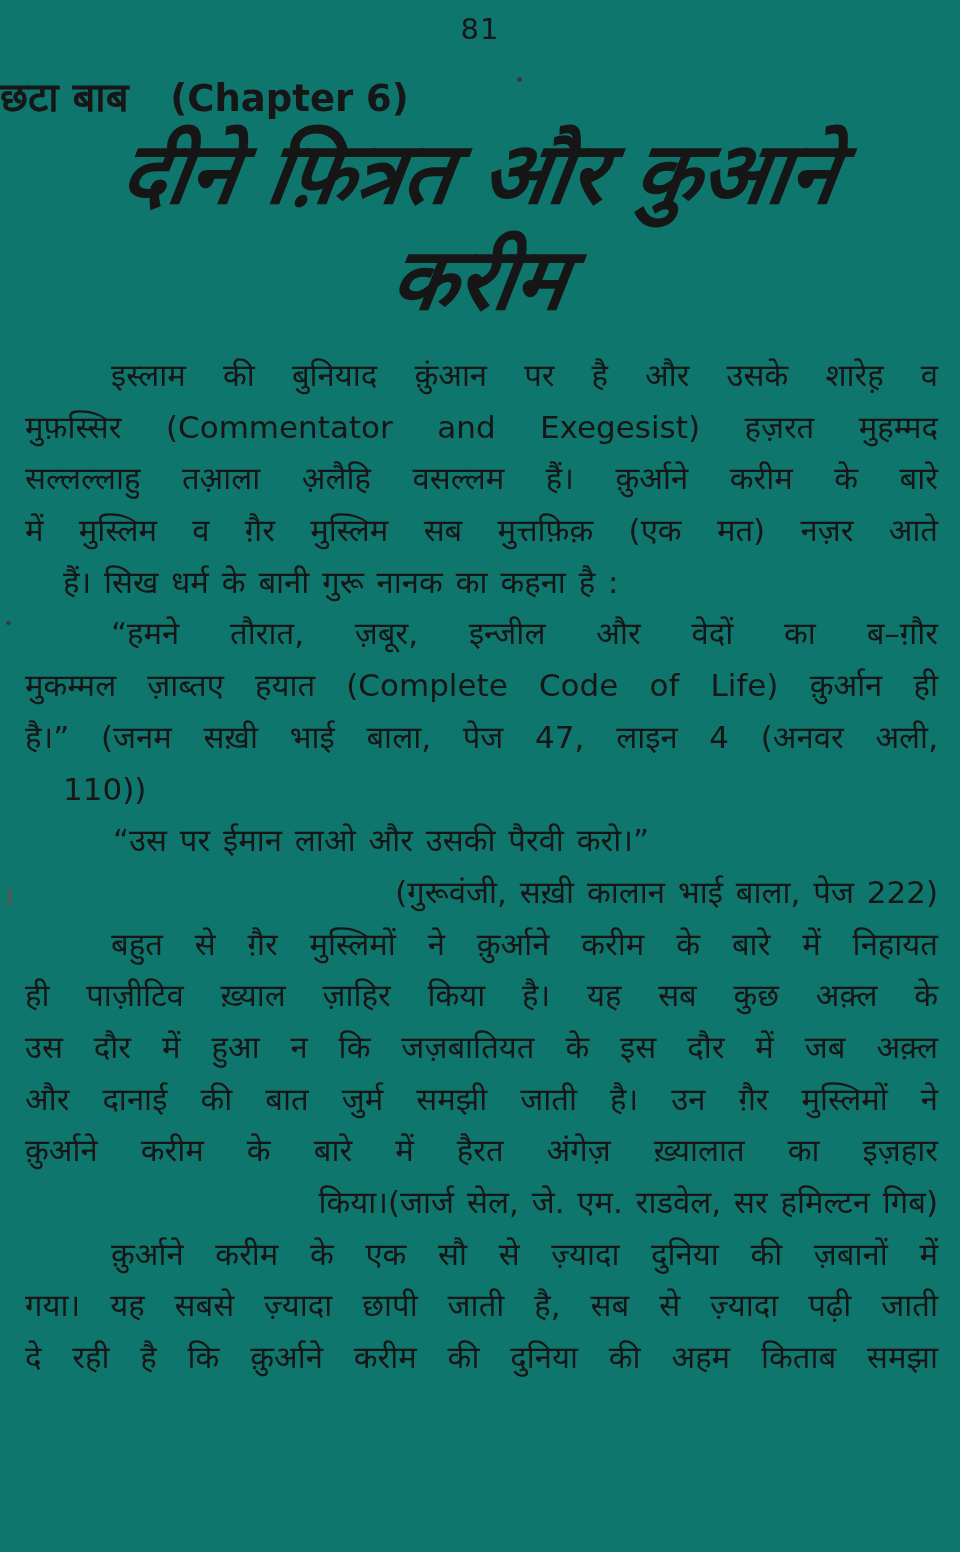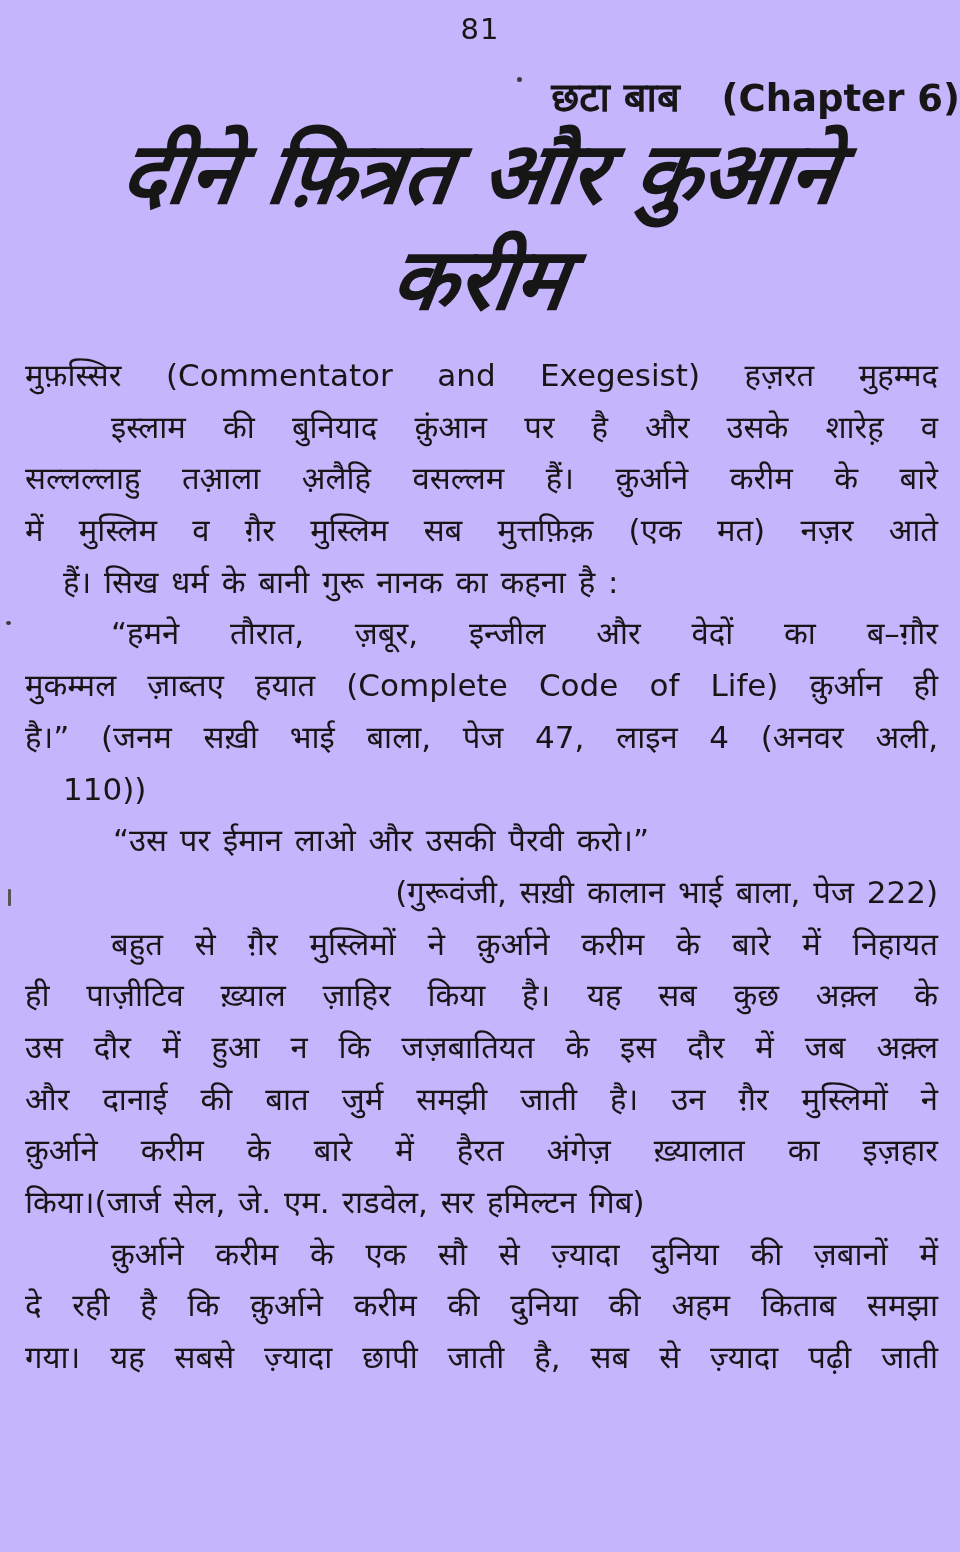--- a/index.html
+++ b/index.html
@@ -1,31 +1,31 @@
 <!DOCTYPE html>
 <html><head>
 <meta charset="utf-8">
 <style>
   html,body{margin:0;padding:0;background:#e8e8e8;}
   .page{
     position:relative;
     width:960px;height:1552px;
     margin:0 auto;
-    background:#c4b5fd;
+    background:#0f766e;
     color:#161616;
     font-family:"DejaVu Sans","Liberation Sans",sans-serif;
     overflow:hidden;
   }
   .page-number{
     position:absolute;top:12px;left:0;width:100%;
     text-align:center;font-size:29px;letter-spacing:1px;
   }
   .chapter-heading{
     position:absolute;top:68px;left:0;width:100%;
-    text-align:right;font-size:40px;font-weight:700;
+    text-align:left;font-size:40px;font-weight:700;
     white-space:nowrap;
   }
   .chapter-heading .latin{font-weight:600;font-size:37px;}
   .main-title{
     position:absolute;top:120px;left:0;width:100%;
     text-align:center;
     font-size:86px;line-height:106px;
     font-weight:700;font-style:italic;
   }
   .main-title .tline{display:block;transform:skewX(-8deg);}
@@ -37,21 +37,21 @@
   .ln{
     display:block;
     line-height:51.7px;height:51.7px;
     text-align:justify;text-align-last:justify;
     white-space:normal;overflow:visible;
   }
   .ln.al-left{text-align:left;text-align-last:left;margin-left:38px;}
   .ln.al-right{text-align:right;text-align-last:right;}
   .ln.ind{text-indent:86px;}
   .ln.ind-sm{text-indent:50px;}
-  .ln.split{display:flex;justify-content:flex-start;text-align:left;text-align-last:left;}
+  .ln.split{display:flex;justify-content:flex-end;text-align:left;text-align-last:left;}
   .speck{position:absolute;background:#3a3a3a;border-radius:50%;}
   .speck.dot1{left:517px;top:77px;width:5px;height:5px;}
   .speck.dot2{left:6px;top:621px;width:5px;height:4px;}
   .speck.tick{left:8px;top:889px;width:3px;height:17px;border-radius:1px;background:#555;}
 </style>
 </head>
 <body>
 
 <div class="page">
 
@@ -62,42 +62,42 @@
     <span>&nbsp;</span>
     <span class="latin">(Chapter 6)</span>
   </div>
 
   <div class="main-title">
     <span class="tline">दीने फ़ित्रत और कुआने</span>
     <span class="tline">करीम</span>
   </div>
 
   <div class="body-text">
+    <div class="ln ind">इस्लाम की बुनियाद क़ुंआन पर है और उसके शारेह़ व</div>
     <div class="ln">मुफ़स्सिर (Commentator and Exegesist) हज़रत मुहम्मद</div>
-    <div class="ln ind">इस्लाम की बुनियाद क़ुंआन पर है और उसके शारेह़ व</div>
     <div class="ln">सल्लल्लाहु तआ़ला अ़लैहि वसल्लम हैं। क़ुर्आने करीम के बारे</div>
     <div class="ln">में मुस्लिम व ग़ैर मुस्लिम सब मुत्तफ़िक़ (एक मत) नज़र आते</div>
     <div class="ln al-left">हैं। सिख धर्म के बानी गुरू नानक का कहना है :</div>
     <div class="ln ind">“हमने तौरात, ज़बूर, इन्जील और वेदों का ब–ग़ौर</div>
     <div class="ln">मुकम्मल ज़ाब्तए हयात (Complete Code of Life) क़ुर्आन ही</div>
     <div class="ln">है।” (जनम सख़ी भाई बाला, पेज 47, लाइन 4 (अनवर अली,</div>
     <div class="ln al-left">110))</div>
     <div class="ln al-left ind-sm">“उस पर ईमान लाओ और उसकी पैरवी करो।”</div>
     <div class="ln al-right">(गुरूवंजी, सख़ी कालान भाई बाला, पेज 222)</div>
     <div class="ln ind">बहुत से ग़ैर मुस्लिमों ने क़ुर्आने करीम के बारे में निहायत</div>
     <div class="ln">ही पाज़ीटिव ख़्याल ज़ाहिर किया है। यह सब कुछ अक़्ल के</div>
     <div class="ln">उस दौर में हुआ न कि जज़बातियत के इस दौर में जब अक़्ल</div>
     <div class="ln">और दानाई की बात जुर्म समझी जाती है। उन ग़ैर मुस्लिमों ने</div>
     <div class="ln">क़ुर्आने करीम के बारे में हैरत अंगेज़ ख़्यालात का इज़हार</div>
     <div class="ln split">
       <span>किया।</span>
       <span>(जार्ज सेल, जे. एम. राडवेल, सर हमिल्टन गिब)</span>
     </div>
     <div class="ln ind">क़ुर्आने करीम के एक सौ से ज़्यादा दुनिया की ज़बानों में</div>
+    <div class="ln">गया। यह सबसे ज़्यादा छापी जाती है, सब से ज़्यादा पढ़ी जाती</div>
     <div class="ln">दे रही है कि क़ुर्आने करीम की दुनिया की अहम किताब समझा</div>
-    <div class="ln">गया। यह सबसे ज़्यादा छापी जाती है, सब से ज़्यादा पढ़ी जाती</div>
   </div>
 
   <div class="speck dot1"></div>
   <div class="speck dot2"></div>
   <div class="speck tick"></div>
 
 </div>
 
 </body></html>

